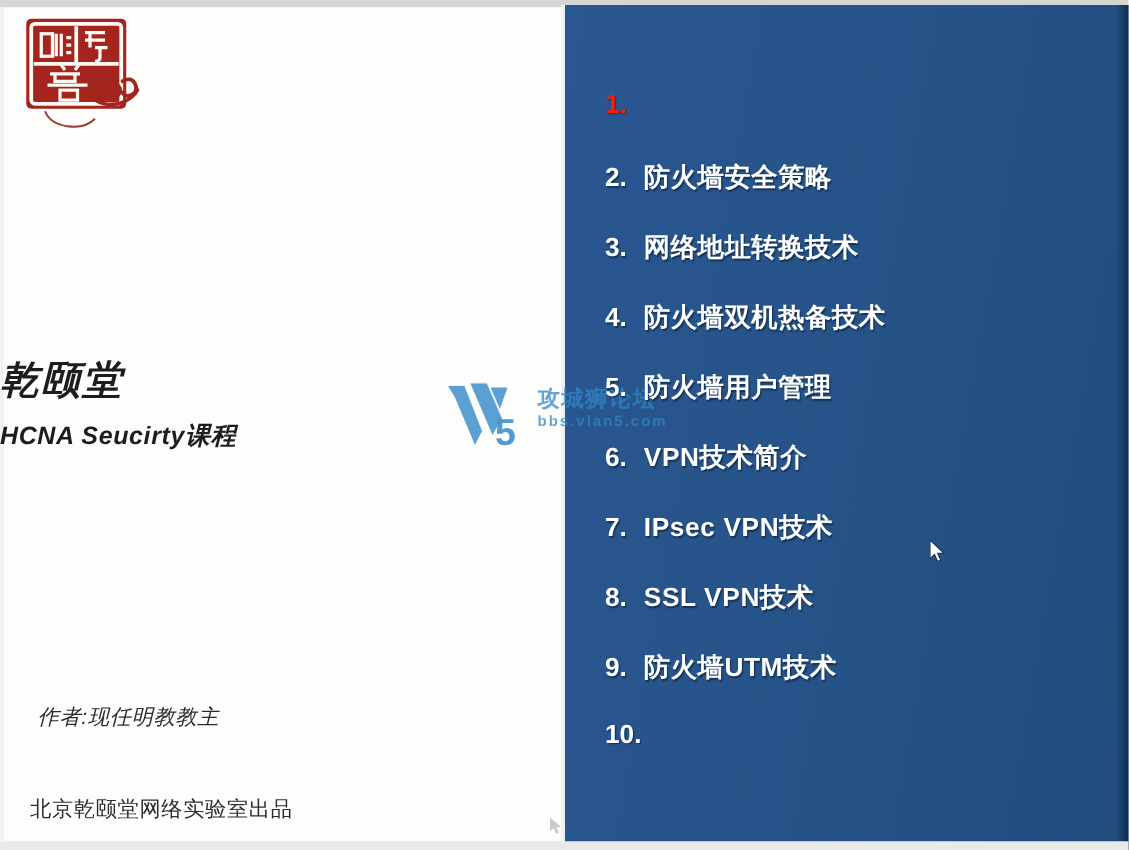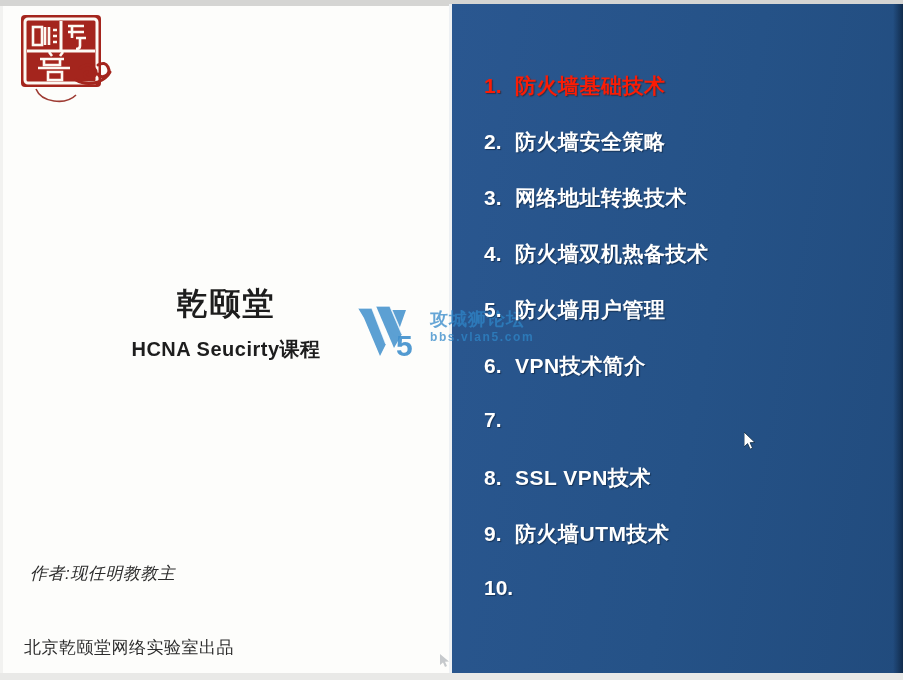--- a/index.html
+++ b/index.html
@@ -71,22 +71,23 @@
     position: absolute;
     left: 14px; top: 10px;
     width: 106px; height: 98px;
   }
 
   
   .title-block {
     position: absolute;
     left: 0; top: 286px;
     width: 452px;
-    text-align: center;
+    text-align: left;
     color: #1d1d1d;
+    font-style: italic;
   }
   .title-cn {
     font-size: 31px;
     font-weight: bold;
     letter-spacing: 2px;
     line-height: 1.15;
     margin-bottom: 16px;
   }
   .title-en {
     font-size: 20px;
@@ -267,21 +268,20 @@
     <div class="wm-text">
       <div class="wm-cn">攻城狮论坛</div>
       <div class="wm-url">bbs.vlan5.com</div>
     </div>
   </div>
 
   <div class="agenda">
 
     <div class="agenda-item highlight">
       <span class="num">1.</span>
-      <span class="txt">防火墙基础技术</span>
     </div>
 
     <div class="agenda-item">
       <span class="num">2.</span>
       <span class="txt">防火墙安全策略</span>
     </div>
 
     <div class="agenda-item">
       <span class="num">3.</span>
       <span class="txt">网络地址转换技术</span>
@@ -297,20 +297,21 @@
       <span class="txt">防火墙用户管理</span>
     </div>
 
     <div class="agenda-item">
       <span class="num">6.</span>
       <span class="txt">VPN技术简介</span>
     </div>
 
     <div class="agenda-item">
       <span class="num">7.</span>
+      <span class="txt">IPsec VPN技术</span>
     </div>
 
     <div class="agenda-item">
       <span class="num">8.</span>
       <span class="txt">SSL VPN技术</span>
     </div>
 
     <div class="agenda-item">
       <span class="num">9.</span>
       <span class="txt">防火墙UTM技术</span>

